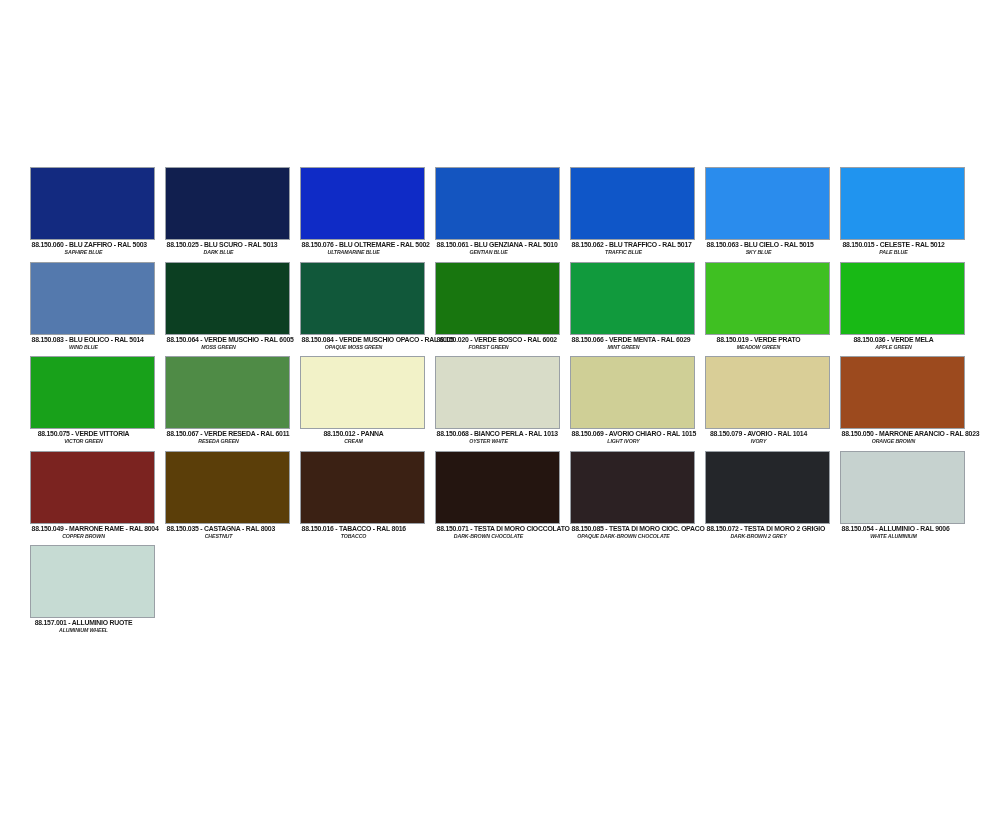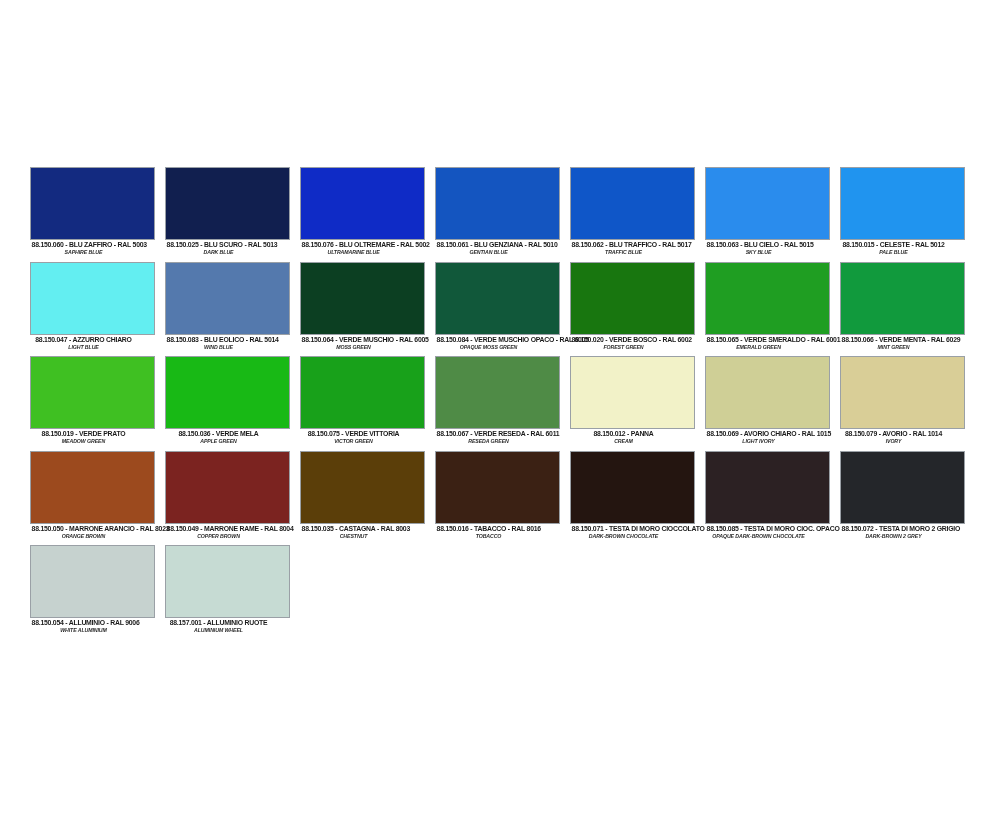--- a/index.html
+++ b/index.html
@@ -117,27 +117,20 @@
         </div>
       </div>
       <div class="cell">
         <div class="swatch" style="background-color: rgb(32, 148, 239); border-color: rgb(154, 160, 166);"></div>
         <div class="caption">
           <div class="code-line">88.150.015 - CELESTE - RAL 5012</div>
           <div class="en-line">PALE BLUE</div>
         </div>
       </div>
       <div class="cell">
-        <div class="swatch" style="background-color: rgb(99, 238, 241); border-color: rgb(154, 160, 166);"></div>
-        <div class="caption">
-          <div class="code-line">88.150.047 - AZZURRO CHIARO</div>
-          <div class="en-line">LIGHT BLUE</div>
-        </div>
-      </div>
-      <div class="cell">
         <div class="swatch" style="background-color: rgb(84, 121, 173); border-color: rgb(154, 160, 166);"></div>
         <div class="caption">
           <div class="code-line">88.150.083 - BLU EOLICO - RAL 5014</div>
           <div class="en-line">WIND BLUE</div>
         </div>
       </div>
       <div class="cell">
         <div class="swatch" style="background-color: rgb(12, 63, 34); border-color: rgb(154, 160, 166);"></div>
         <div class="caption">
           <div class="code-line">88.150.064 - VERDE MUSCHIO - RAL 6005</div>
@@ -152,27 +145,20 @@
         </div>
       </div>
       <div class="cell">
         <div class="swatch" style="background-color: rgb(24, 118, 15); border-color: rgb(154, 160, 166);"></div>
         <div class="caption">
           <div class="code-line">88.150.020 - VERDE BOSCO - RAL 6002</div>
           <div class="en-line">FOREST GREEN</div>
         </div>
       </div>
       <div class="cell">
-        <div class="swatch" style="background-color: rgb(31, 158, 34); border-color: rgb(154, 160, 166);"></div>
-        <div class="caption">
-          <div class="code-line">88.150.065 - VERDE SMERALDO - RAL 6001</div>
-          <div class="en-line">EMERALD GREEN</div>
-        </div>
-      </div>
-      <div class="cell">
         <div class="swatch" style="background-color: rgb(17, 154, 61); border-color: rgb(154, 160, 166);"></div>
         <div class="caption">
           <div class="code-line">88.150.066 - VERDE MENTA - RAL 6029</div>
           <div class="en-line">MINT GREEN</div>
         </div>
       </div>
       <div class="cell">
         <div class="swatch" style="background-color: rgb(63, 192, 34); border-color: rgb(154, 160, 166);"></div>
         <div class="caption">
           <div class="code-line">88.150.019 - VERDE PRATO</div>
@@ -198,20 +184,27 @@
         <div class="caption">
           <div class="code-line">88.150.067 - VERDE RESEDA - RAL 6011</div>
           <div class="en-line">RESEDA GREEN</div>
         </div>
       </div>
       <div class="cell">
         <div class="swatch" style="background-color: rgb(242, 242, 200); border-color: rgb(154, 160, 166);"></div>
         <div class="caption">
           <div class="code-line">88.150.012 - PANNA</div>
           <div class="en-line">CREAM</div>
+        </div>
+      </div>
+      <div class="cell">
+        <div class="swatch" style="background-color: rgb(216, 220, 200); border-color: rgb(154, 160, 166);"></div>
+        <div class="caption">
+          <div class="code-line">88.150.068 - BIANCO PERLA - RAL 1013</div>
+          <div class="en-line">OYSTER WHITE</div>
         </div>
       </div>
       <div class="cell">
         <div class="swatch" style="background-color: rgb(207, 207, 150); border-color: rgb(154, 160, 166);"></div>
         <div class="caption">
           <div class="code-line">88.150.069 - AVORIO CHIARO - RAL 1015</div>
           <div class="en-line">LIGHT IVORY</div>
         </div>
       </div>
       <div class="cell">

